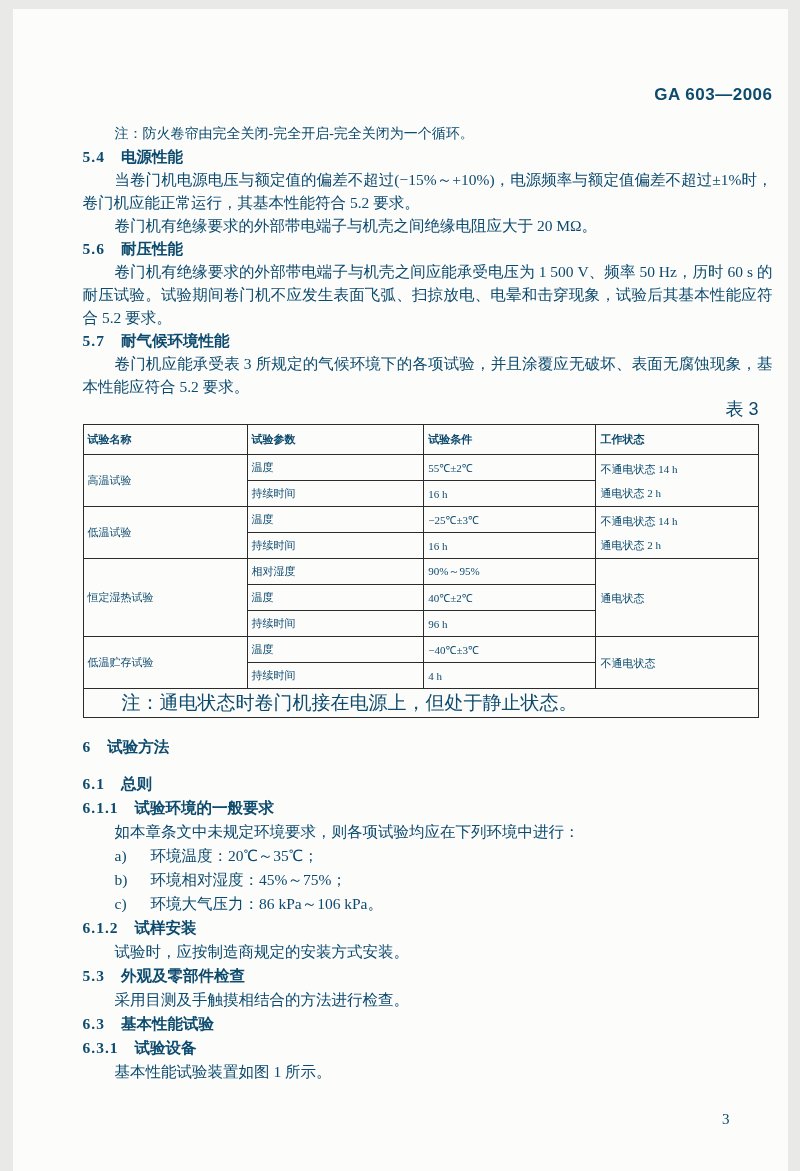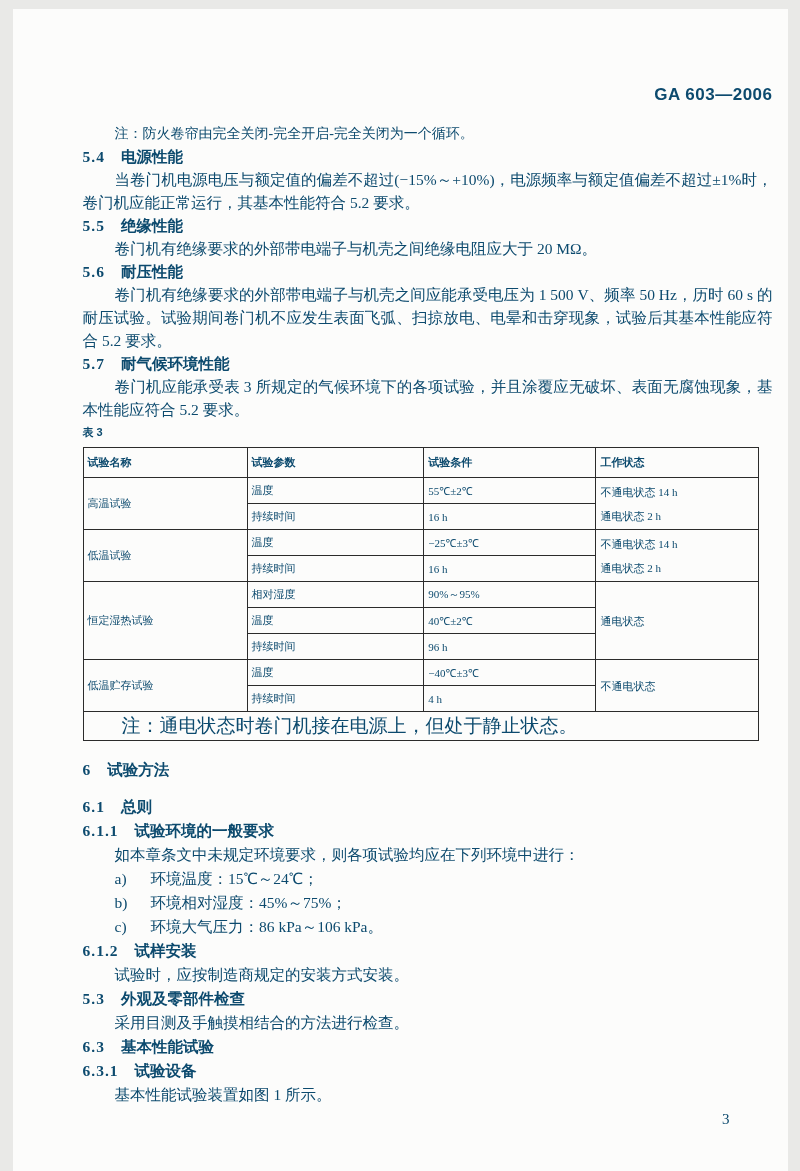--- a/index.html
+++ b/index.html
@@ -39,24 +39,24 @@
     font-weight:bold;
     font-size:15.5px;
   }
   .heading .h-num { display:inline-block; margin-right:16px; letter-spacing:1px; }
   .para { text-indent:32px; text-align:justify; }
   .chapter-heading { margin-top:17px; }
   .sub-heading-gap { margin-top:13px; }
   .list-item { padding-left:32px; }
   .list-item .li-label { display:inline-block; width:36px; }
   .table-caption {
-    text-align:left;
+    text-align:right;
     font-family:"Liberation Sans", sans-serif;
-    font-weight:bold;
-    font-size:11px;
+    font-weight:normal;
+    font-size:18px;
     line-height:23px;
     width:676px;
   }
   table.spec-table {
     border-collapse:collapse;
     width:676px;
     margin-top:3px;
     table-layout:fixed;
   }
   table.spec-table th, table.spec-table td {
@@ -95,23 +95,20 @@
     <div class="doc-header">GA 603—2006</div>
 
     <div class="sec5">
       <div class="note-line">注：防火卷帘由完全关闭-完全开启-完全关闭为一个循环。</div>
 
       <div class="heading">
         <span class="h-num">5.4</span><span>电源性能</span>
       </div>
       <div class="para">当卷门机电源电压与额定值的偏差不超过(−15%～+10%)，电源频率与额定值偏差不超过±1%时，卷门机应能正常运行，其基本性能符合 5.2 要求。</div>
 
-      <div class="heading">
-        <span class="h-num">5.5</span><span>绝缘性能</span>
-      </div>
       <div class="para">卷门机有绝缘要求的外部带电端子与机壳之间绝缘电阻应大于 20 MΩ。</div>
 
       <div class="heading">
         <span class="h-num">5.6</span><span>耐压性能</span>
       </div>
       <div class="para">卷门机有绝缘要求的外部带电端子与机壳之间应能承受电压为 1 500 V、频率 50 Hz，历时 60 s 的耐压试验。试验期间卷门机不应发生表面飞弧、扫掠放电、电晕和击穿现象，试验后其基本性能应符合 5.2 要求。</div>
 
       <div class="heading">
         <span class="h-num">5.7</span><span>耐气候环境性能</span>
       </div>
@@ -207,21 +204,21 @@
 
       <div class="heading sub-heading-gap">
         <span class="h-num">6.1</span><span>总则</span>
       </div>
 
       <div class="heading">
         <span class="h-num">6.1.1</span><span>试验环境的一般要求</span>
       </div>
       <div class="para">如本章条文中未规定环境要求，则各项试验均应在下列环境中进行：</div>
       <div class="list-item">
-        <span class="li-label">a)</span><span>环境温度：15℃～24℃；</span>
+        <span class="li-label">a)</span><span>环境温度：20℃～35℃；</span>
       </div>
       <div class="list-item">
         <span class="li-label">b)</span><span>环境相对湿度：45%～75%；</span>
       </div>
       <div class="list-item">
         <span class="li-label">c)</span><span>环境大气压力：86 kPa～106 kPa。</span>
       </div>
 
       <div class="heading">
         <span class="h-num">6.1.2</span><span>试样安装</span>

